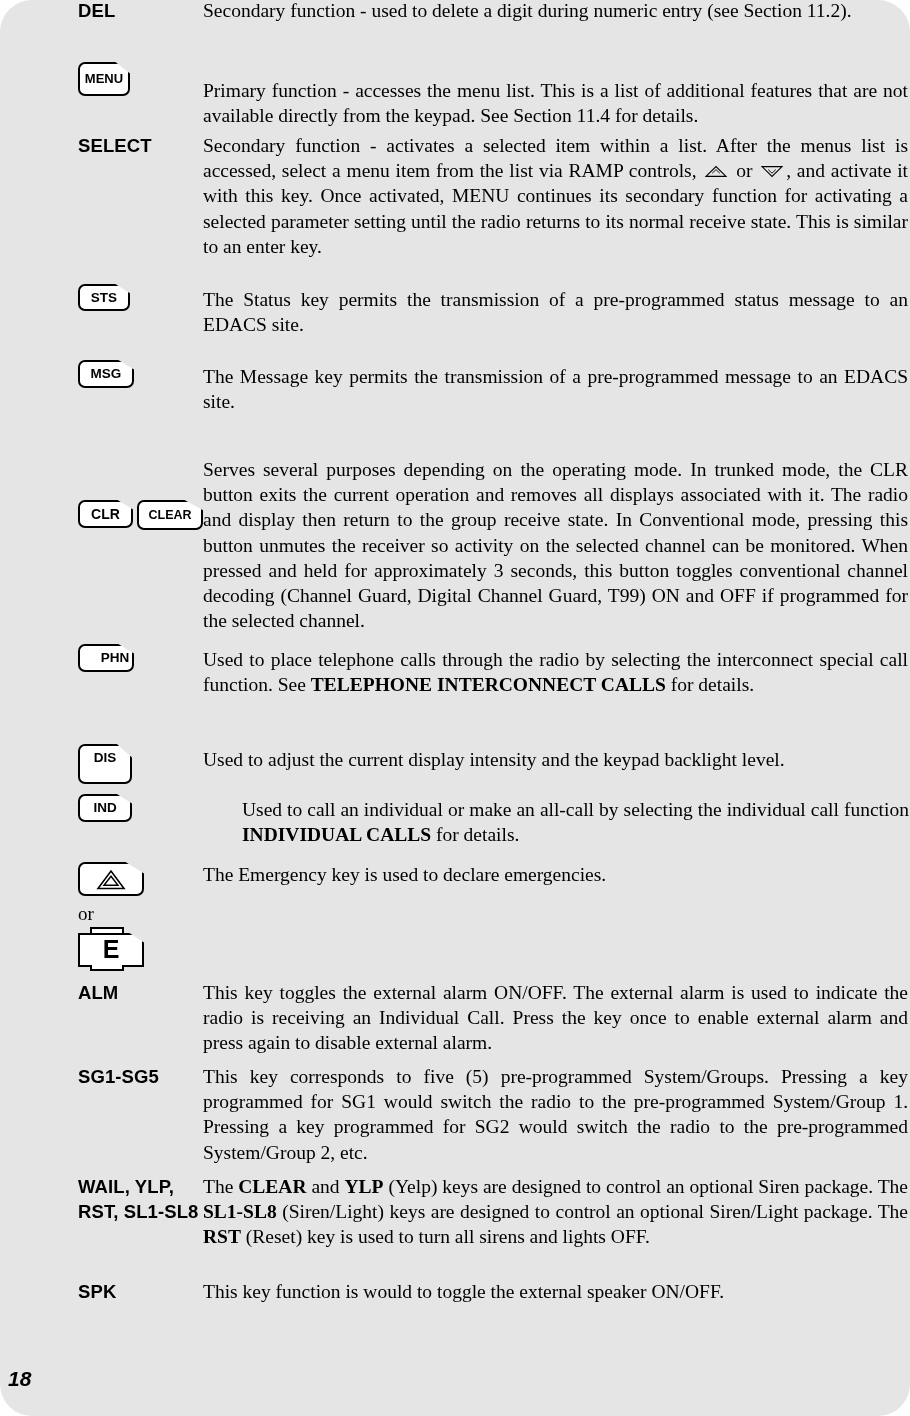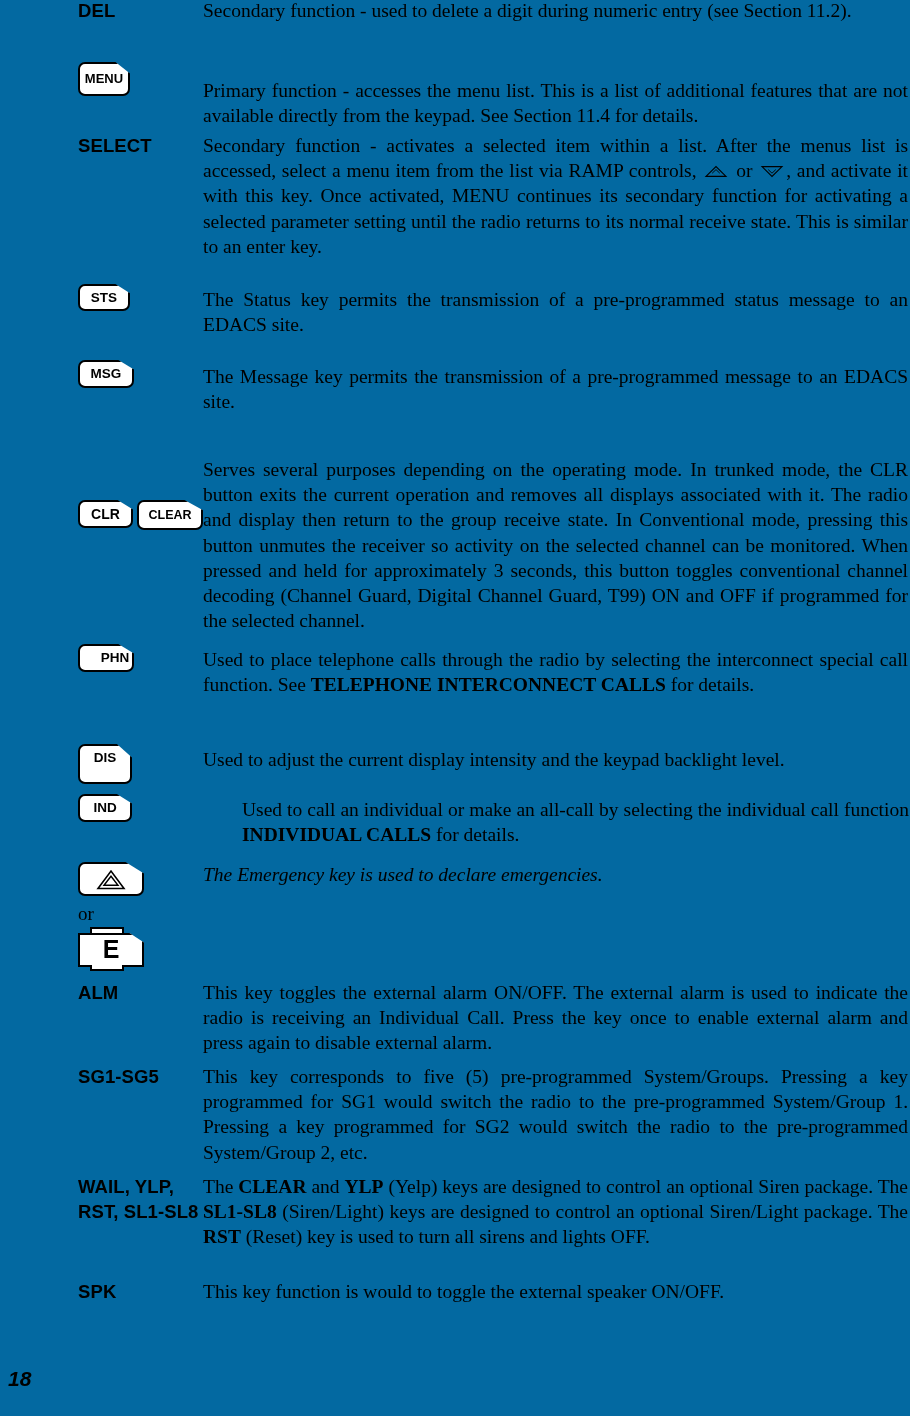--- a/index.html
+++ b/index.html
@@ -4,24 +4,25 @@
 <style>
   html, body {
     margin: 0;
     padding: 0;
     background: #ffffff;
   }
   .page {
     position: relative;
     width: 910px;
     height: 1416px;
-    background: #0369a1;
+    background: #e5e5e5;
     overflow: hidden;
     font-family: "Liberation Serif", "DejaVu Serif", serif;
     color: #000000;
+    border-radius: 32px;
   }
 
   
   .row {
     position: absolute;
     display: flex;
     align-items: flex-start;
   }
   .label-col {
     width: 135px;
@@ -321,21 +322,21 @@
         </span>
       </div>
       <div class="or-text" style="margin-top:4px;">or</div>
       <div class="cap-e-wrap" style="margin-top:3px;">
         <div class="cap-e-tab-top"></div>
         <div class="cap-e-body"></div>
         <div class="cap-e-letter">E</div>
         <div class="cap-e-tab-bot"></div>
       </div>
     </div>
-    <div class="text-col" style="padding-top:-2px;font-style:italic;">
+    <div class="text-col" style="padding-top:-2px;">
       <div class="body-text noj">The Emergency key is used to declare emergencies.</div>
     </div>
   </div>
 
   <div class="row" style="left:68px; top:980px;">
     <div class="label-col">
       <div class="key-label">ALM</div>
     </div>
     <div class="text-col">
       <div class="body-text">This key toggles the external alarm ON/OFF.  The external alarm is used to indicate the radio is receiving an Individual Call.  Press the key once to enable external alarm and press again to disable external alarm.</div>

